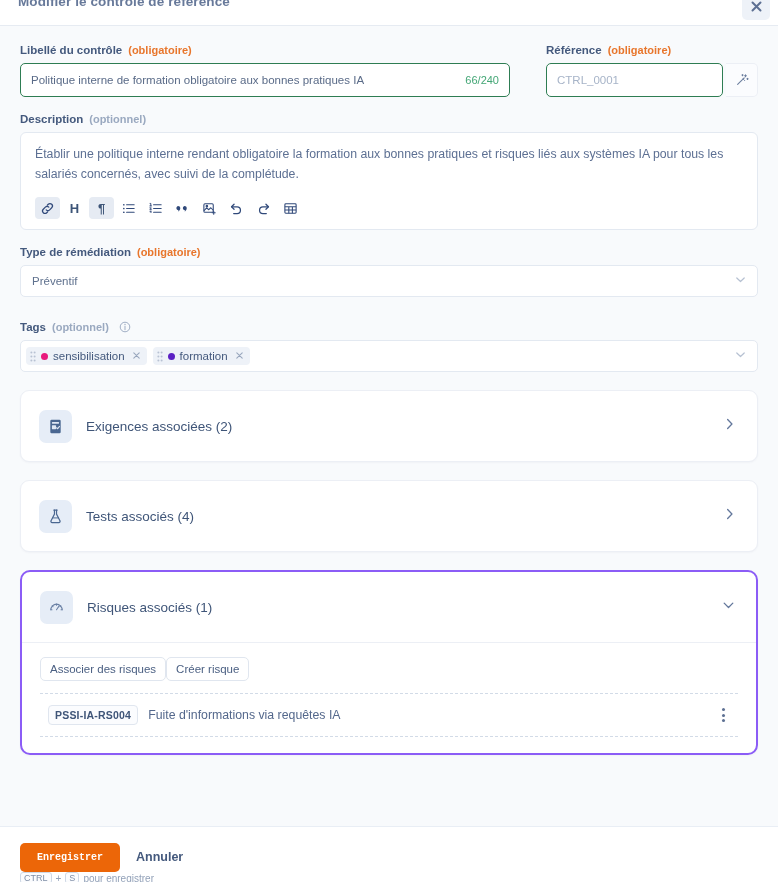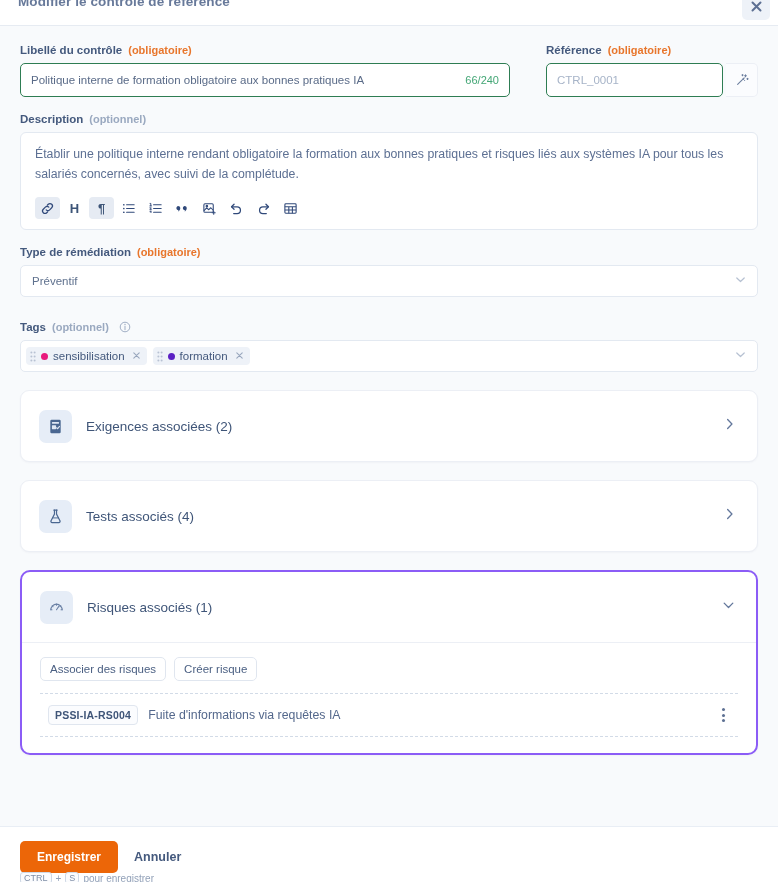--- a/index.html
+++ b/index.html
@@ -217,21 +217,21 @@
     font-size: 13.5px;
     color: #3f5578;
     font-weight: 500;
   }
   .acc-caret {
     position: absolute; right: 20px; top: 50%;
     transform: translateY(-50%);
     color: #64789c;
   }
   .acc-body { border-top: 1px solid #eceff5; padding: 14px 18px 16px 18px; }
-  .acc-actions { display: flex; gap: 8px; margin-bottom: 12px; }
+  .acc-actions { display: flex; gap: 0; margin-bottom: 12px; }
   .sm-btn {
     border: 1px solid #e0e6ef;
     background: #ffffff;
     border-radius: 5px;
     padding: 5px 9px;
     font-size: 11.5px;
     color: #4a5f82;
     font-family: "Liberation Sans", sans-serif;
     cursor: pointer;
     font-weight: 500;
@@ -273,23 +273,23 @@
     padding: 14px 20px 8px 20px;
     position: relative;
     height: 56px;
   }
   .foot-row { display: flex; align-items: center; gap: 10px; }
   .btn-primary {
     background: #ec6608;
     color: #ffffff;
     border: 0; border-radius: 5px;
     padding: 9px 17px;
-    font-size: 12px;
+    font-size: 10px;
     font-weight: 700;
-    font-family: Liberation Sans, sans-serif;
+    font-family: Liberation Mono, monospace;
     cursor: pointer;
   }
   .btn-ghost {
     background: transparent;
     border: 0;
     color: #44597d;
     font-size: 12.5px;
     font-weight: 700;
     font-family: "Liberation Sans", sans-serif;
     cursor: pointer;

